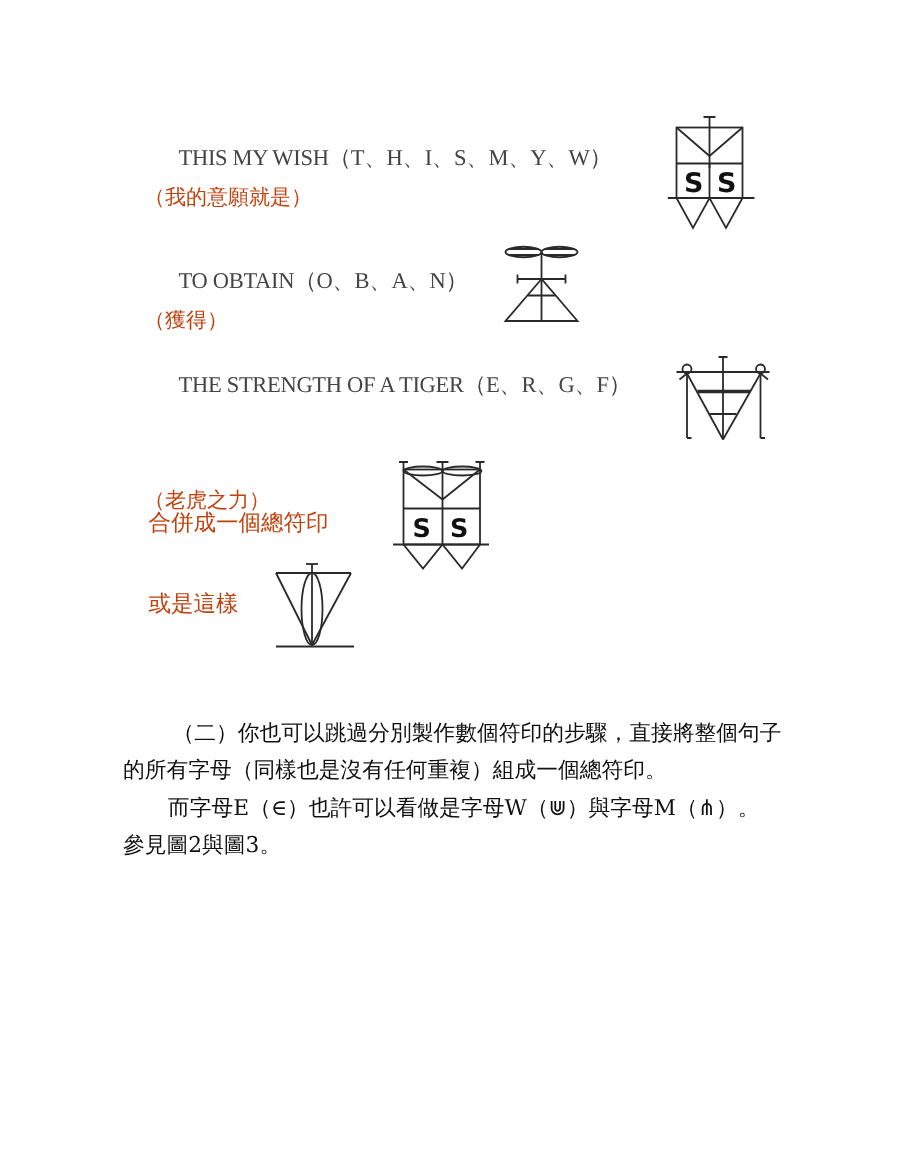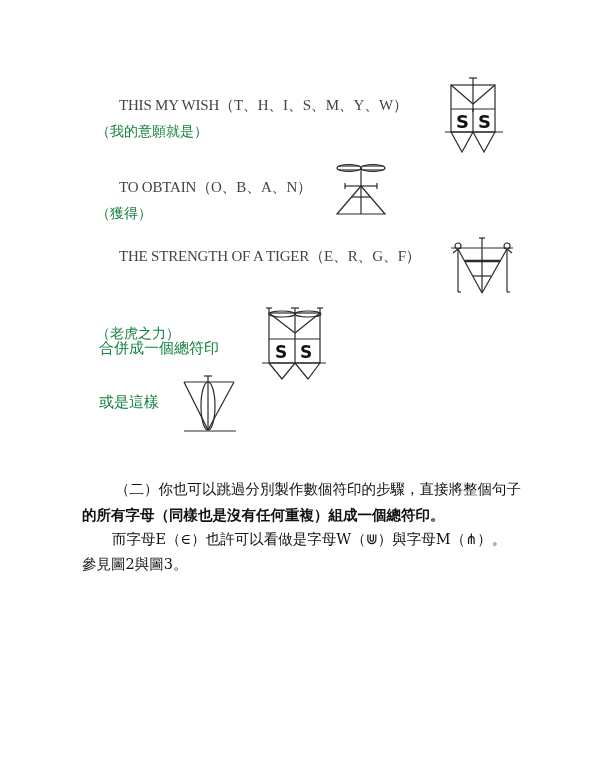--- a/index.html
+++ b/index.html
@@ -20,21 +20,21 @@
       font-size: 15px;
       color: #444;
       white-space: nowrap;
       letter-spacing: -0.2px;
       margin-left: 20px;
     }
     .cjk-line {
       position: absolute;
       font-family: "DejaVu Sans", sans-serif;
       font-size: 14px;
-      color: #15803d;
+      color: #c2410c;
       white-space: nowrap;
     }
     .body-para {
       position: absolute;
       font-family: "DejaVu Serif", "Liberation Serif", serif;
       font-size: 14.5px;
       color: #111;
       white-space: nowrap;
       line-height: 25px;
     }
@@ -186,18 +186,18 @@
     <ellipse cx="28" cy="32" rx="7" ry="24"></ellipse>
     <line x1="28" y1="8" x2="28" y2="56"></line>
 
     <line x1="4" y1="57" x2="56" y2="57"></line>
   </svg>
 </div>
 
 <div class="body-para" style="left:84px; top:477px;">
   <span style="display:inline-block; width:31px;"></span><span>（二）你也可以跳過分別製作數個符印的步驟，直接將整個句子</span>
 </div>
-<div class="body-para" style="left:82px; top:502px;font-weight:bold;">的所有字母（同樣也是沒有任何重複）組成一個總符印。</div>
+<div class="body-para" style="left:82px; top:502px;">的所有字母（同樣也是沒有任何重複）組成一個總符印。</div>
 
 <div class="body-para" style="left:84px; top:527px;">
   <span style="display:inline-block; width:28px;"></span><span>而字母E（∈）也許可以看做是字母W（⋓）與字母M（⋔）。</span>
 </div>
 <div class="body-para" style="left:82px; top:552px;">參見圖2與圖3。</div>
 
 </body></html>

